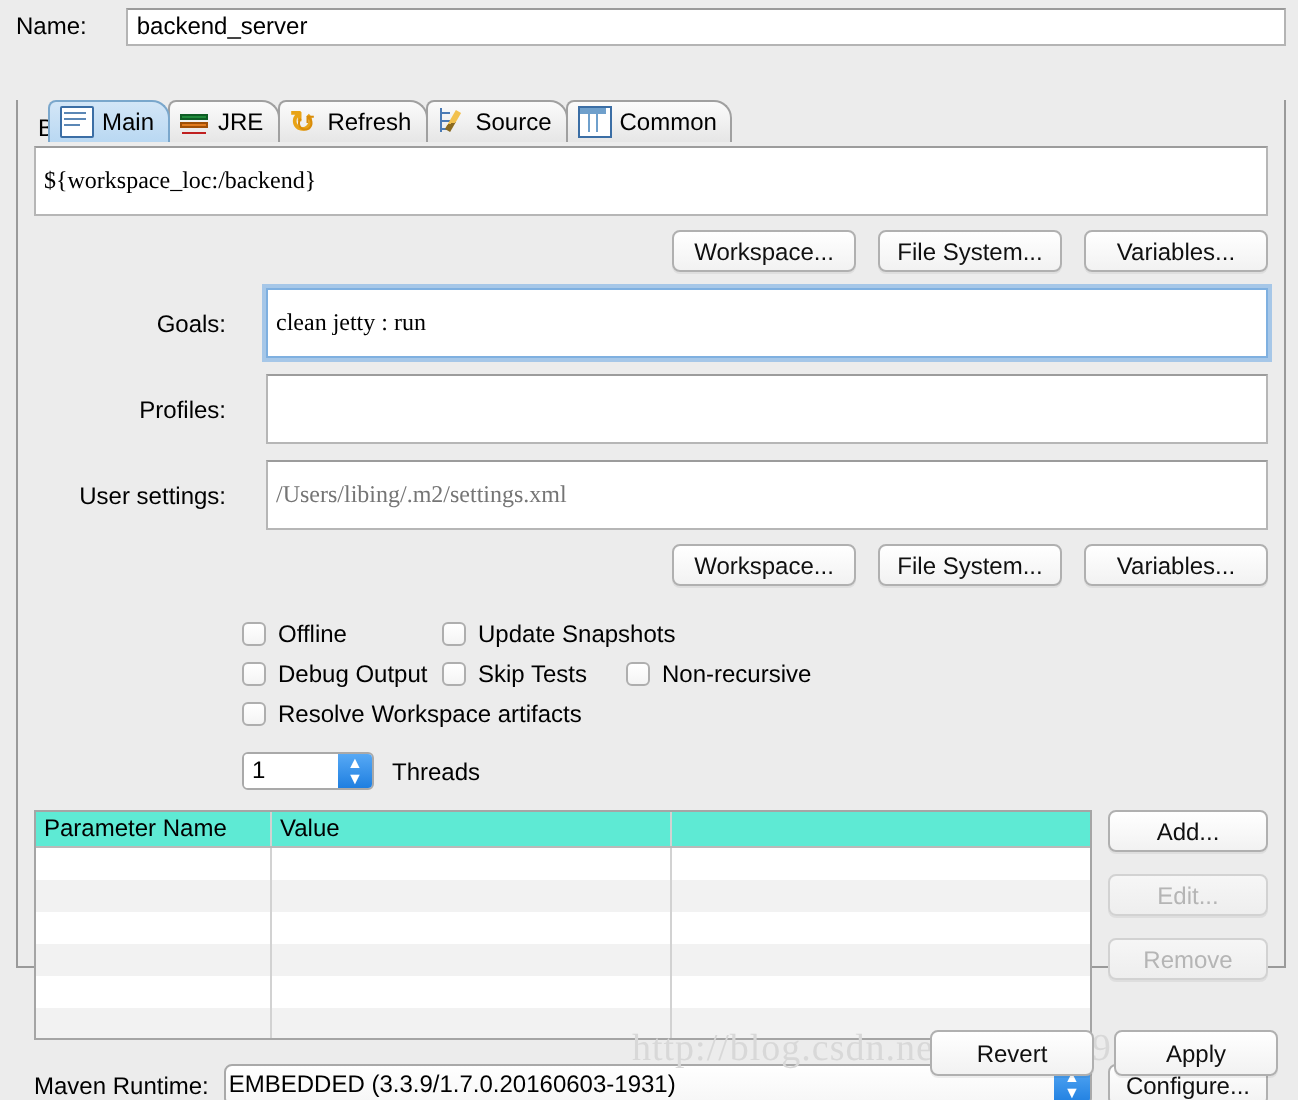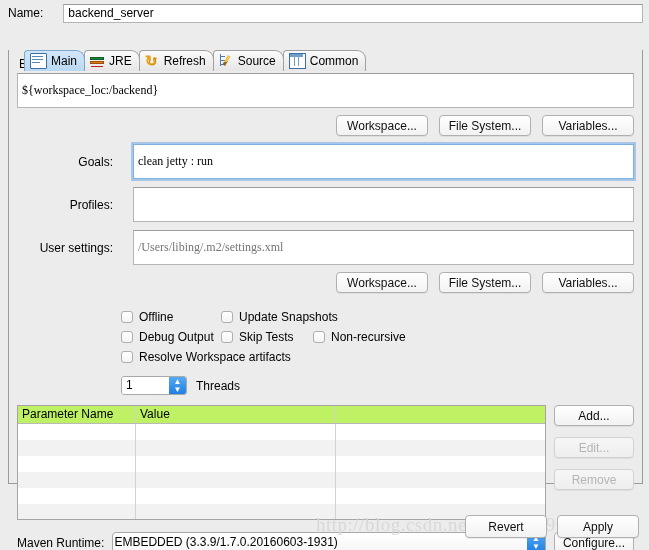--- a/index.html
+++ b/index.html
@@ -279,21 +279,21 @@
     box-sizing: border-box;
     border: 1px solid #a5a5a5;
     background: #fff;
     overflow: hidden;
     position: relative;
   }
   .ptable-head {
     display: flex;
     height: 17px;
     border-bottom: 1px solid #b9b9b9;
-    background: #bef264;
+    background: #5eead4;
     font-size: 12px;
   }
   .ptable-head .th {
     line-height: 16px;
     padding-left: 4px;
     box-sizing: border-box;
     border-right: 1px solid #d2d2d2;
   }
   .th.c1 { width: 118px; }
   .th.c2 { width: 200px; }

